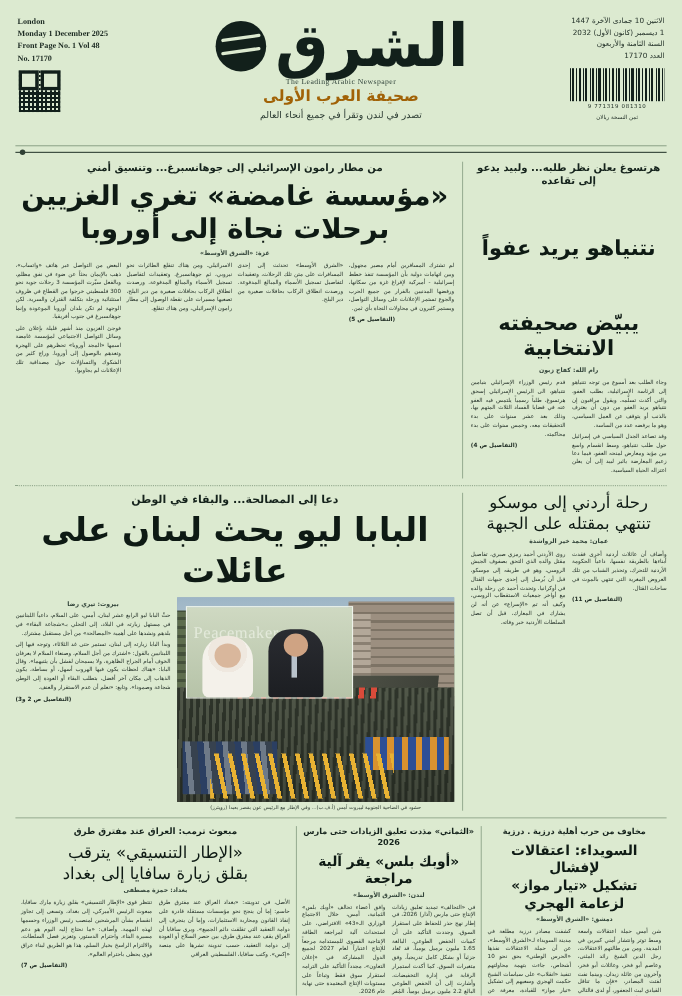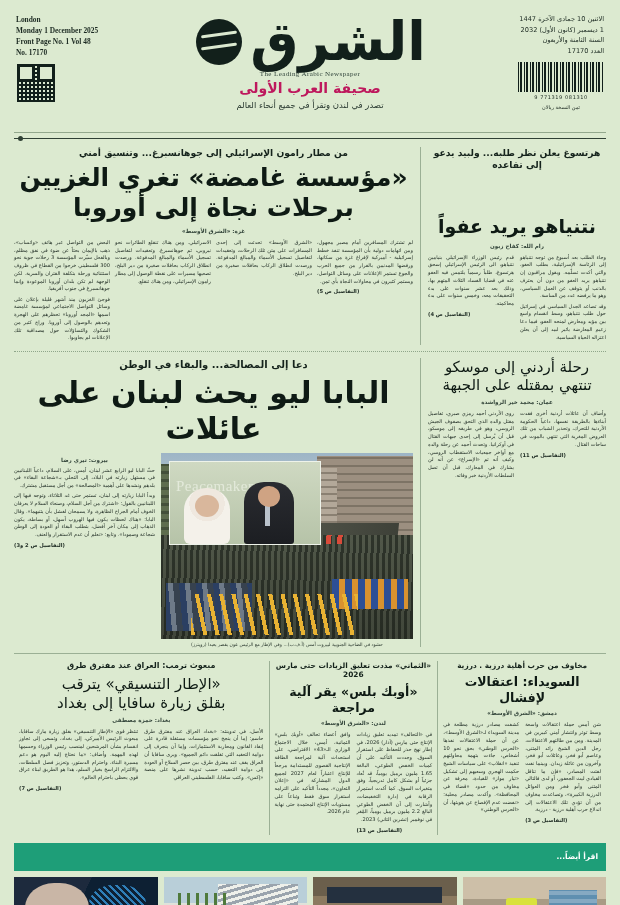--- a/index.html
+++ b/index.html
@@ -58,21 +58,21 @@
   }
   .logo-globe::after{
     content:"";position:absolute;left:5px;top:26px;width:36px;height:3px;
     background:#dcead0;border-radius:2px;transform:rotate(-8deg);
   }
   .logo-tag{
     font-size:7px;color:#30433a;letter-spacing:.4px;margin-top:3px;
     font-family:"Liberation Serif", serif;
   }
   .logo-sub{
-    font-size:14px;font-weight:bold;color:#be185d;margin-top:2px;
+    font-size:14px;font-weight:bold;color:#a16207;margin-top:2px;
   }
   .logo-sub2{
     font-size:8.5px;color:#2a3a31;margin-top:4px;
   }
 
   .mast-left{
     font-family:"Liberation Serif", serif;
     direction:ltr; text-align:left;
     font-size:7.4px; font-weight:bold; color:#1c2a22;
     line-height:1.5;
@@ -293,20 +293,21 @@
   </div>
 
   <div class="mast-rule"></div>
   <div class="mast-rule2"></div>
 
   <div class="top-zone">
 
     <div class="top-left vline">
       <div class="kicker">هرتسوغ يعلن نظر طلبه... ولبيد يدعو إلى تقاعده</div>
       <div class="hl-lg">نتنياهو يريد عفواً</div>
+      <div class="hl-lg">يبيّض صحيفته الانتخابية</div>
       <div class="byline">رام الله: كفاح زبون</div>
       <div class="cols2">
         <div class="body-col">
           <p>وجاء الطلب بعد أسبوع من توجه نتنياهو إلى الرئاسة الإسرائيلية، بطلب العفو، والتي أكدت تسلّمه. ويقول مراقبون إن نتنياهو يريد العفو من دون أن يعترف بالذنب أو يتوقف عن العمل السياسي، وهو ما يرفضه عدد من الساسة.</p>
           <p>وقد تصاعد الجدل السياسي في إسرائيل حول طلب نتنياهو، وسط انقسام واسع بين مؤيد ومعارض لمنحه العفو، فيما دعا زعيم المعارضة يائير لبيد إلى أن يعلن اعتزاله الحياة السياسية.</p>
         </div>
         <div class="body-col">
           <p>قدم رئيس الوزراء الإسرائيلي بنيامين نتنياهو، الى الرئيس الإسرائيلي إسحق هرتسوغ، طلباً رسمياً يلتمس فيه العفو عنه في قضايا الفساد الثلاث المتهم بها، وذلك بعد عشر سنوات على بدء التحقيقات معه، وخمس سنوات على بدء محاكمته.</p>
           <div class="more">(التفاصيل ص 4)</div>
         </div>
@@ -395,20 +396,21 @@
     </div>
   </div>
 
   <div class="hline" style="margin:6px 14px 0 14px;"></div>
 
   <div class="bottom-zone">
 
     <div class="bcol">
       <div class="kicker" style="font-size:7.4px">مخاوف من حرب أهلية درزية . درزية</div>
       <div class="hl-sm">السويداء: اعتقالات لإفشال</div>
+      <div class="hl-sm">تشكيل «تيار مواز» لزعامة الهجري</div>
       <div class="byline">دمشق: «الشرق الأوسط»</div>
       <div class="cols2">
         <div class="body-col">
           <p>شن أمس حملة اعتقالات واسعة وسط توتر وانتشار أمني كبيرين في المدينة. ومن بين طالتهم الاعتقالات، رجل الدين الشيخ رائد المثنى، وعاصم أبو فخر، وعائلات أبو فخر، وآخرون من عائلة زيدان. وبينما نفت لفتت المصادر، «فإن ما تناقل القيادي ليث الجعفور، أو لدى فالتالي المثنى وأبو فخر ومن العوائل الدرزية الكبيرة»، وتصاعدت مخاوف من أن تؤدي تلك الاعتقالات إلى اندلاع حرب أهلية درزية - درزية.</p>
           <div class="more">(التفاصيل ص 3)</div>
         </div>
         <div class="body-col">
           <p>كشفت مصادر درزية مطلعة في مدينة السويداء لـ«الشرق الأوسط»، عن أن حملة الاعتقالات نفذها «الحرس الوطني» بحق نحو 10 أشخاص، جاءت بتهمة محاولتهم تنفيذ «انقلاب» على سياسات الشيخ حكمت الهجري وسعيهم إلى تشكيل «تيار مواز» للقيادة، معرفة عن مخاوف من حدود «قضاء في المحافظة». وأكدت مصادر محلية: «نفضت عدم الإفصاح عن هويتها، أن «الحرس الوطني»</p>
         </div>
       </div>

